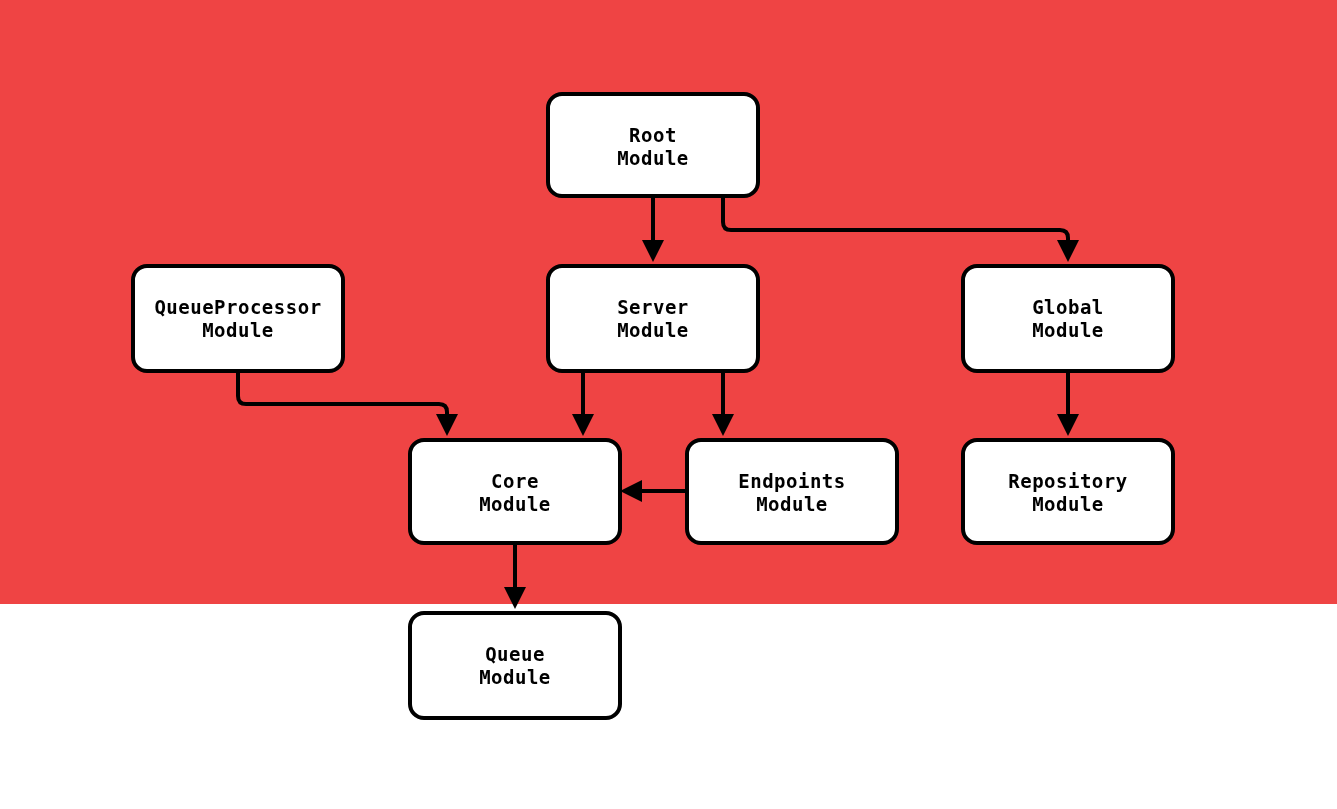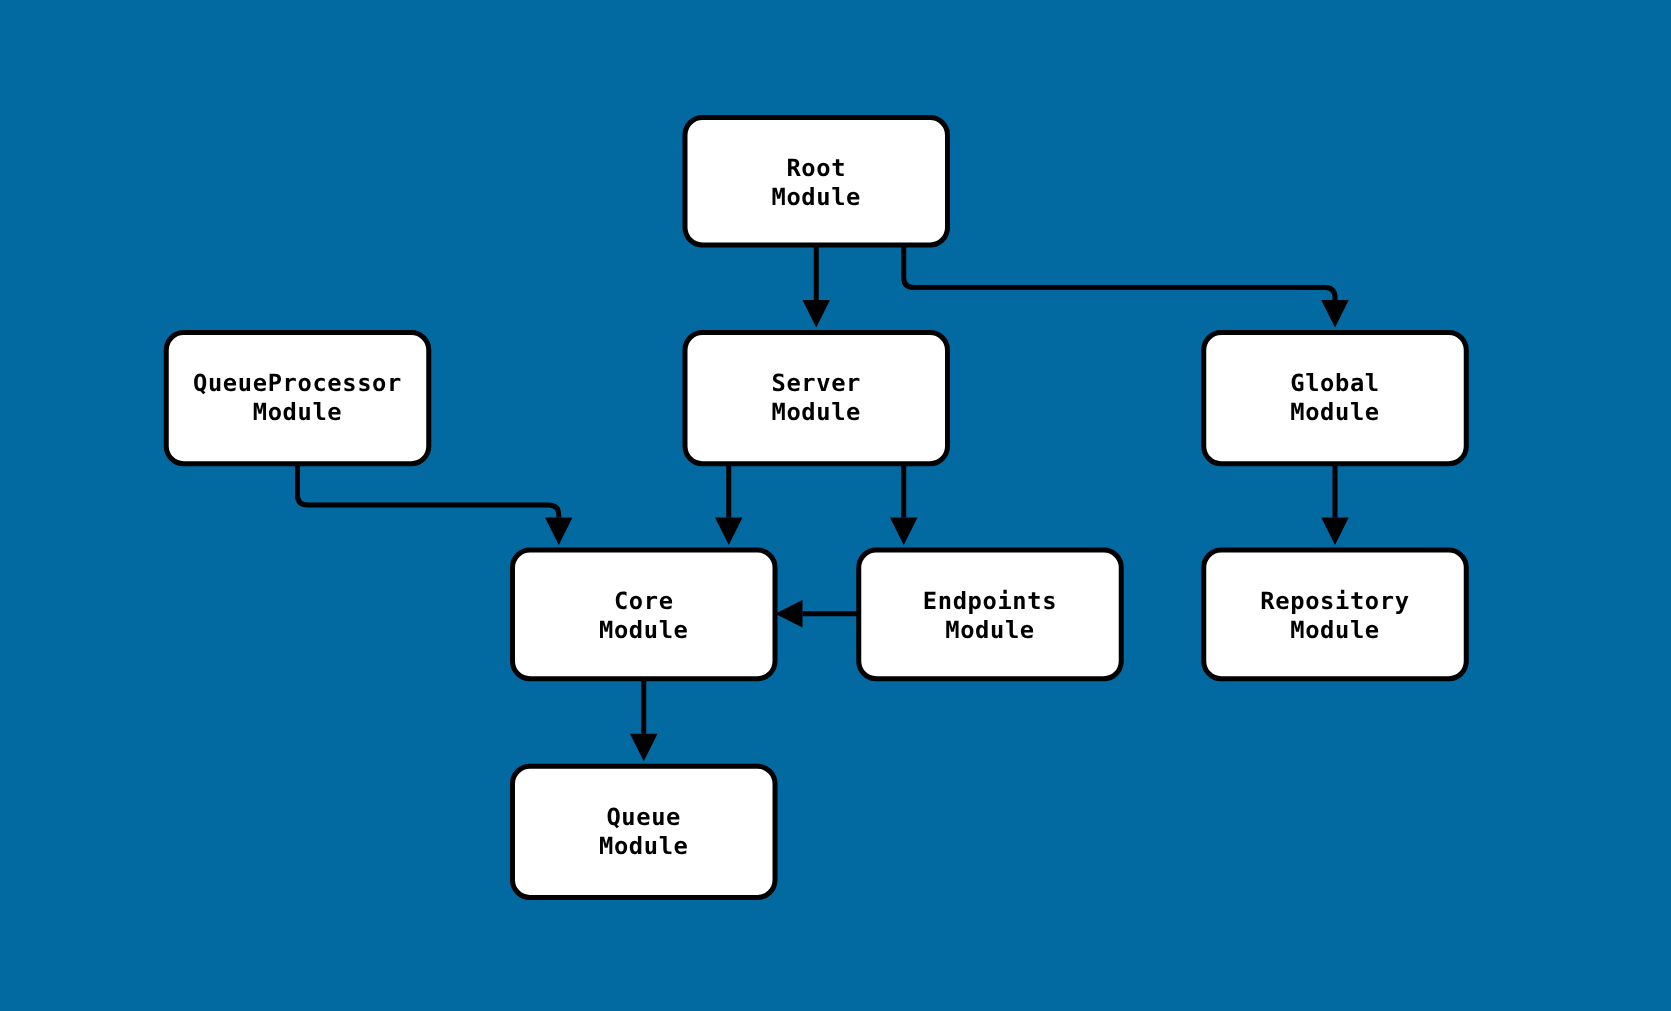--- a/index.html
+++ b/index.html
@@ -9,22 +9,22 @@
   }
   body {
     width: 1337px;
     height: 809px;
     overflow: hidden;
     font-family: "DejaVu Sans Mono", "Liberation Mono", monospace;
   }
   #diagram-root {
     position: relative;
     width: 1337px;
-    height: 809px;
-    background: #0369a1;
+    height: 604px;
+    background: #ef4444;
   }
   svg#diagram-canvas {
     display: block;
     width: 1337px;
     height: 809px;
   }
   .node-box {
     fill: #ffffff;
     stroke: #000000;
     stroke-width: 4;

